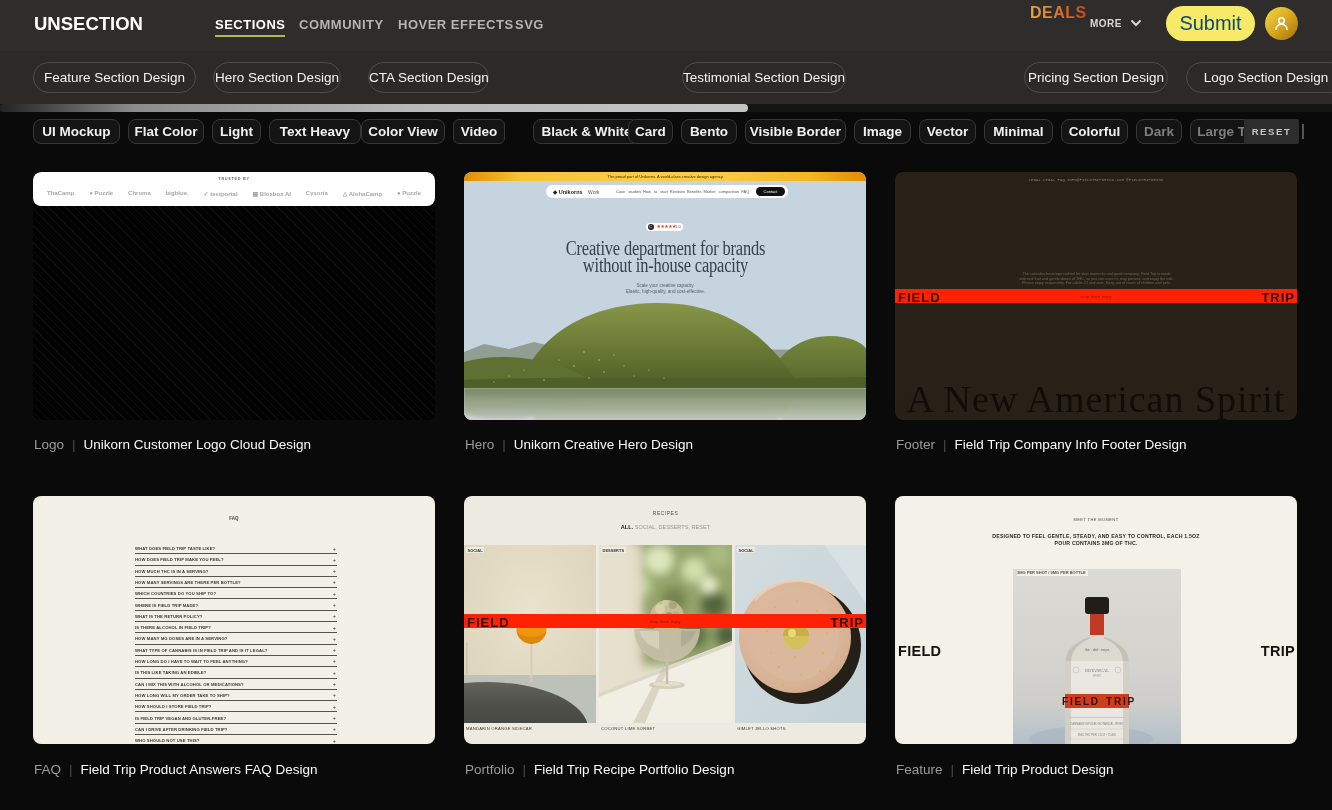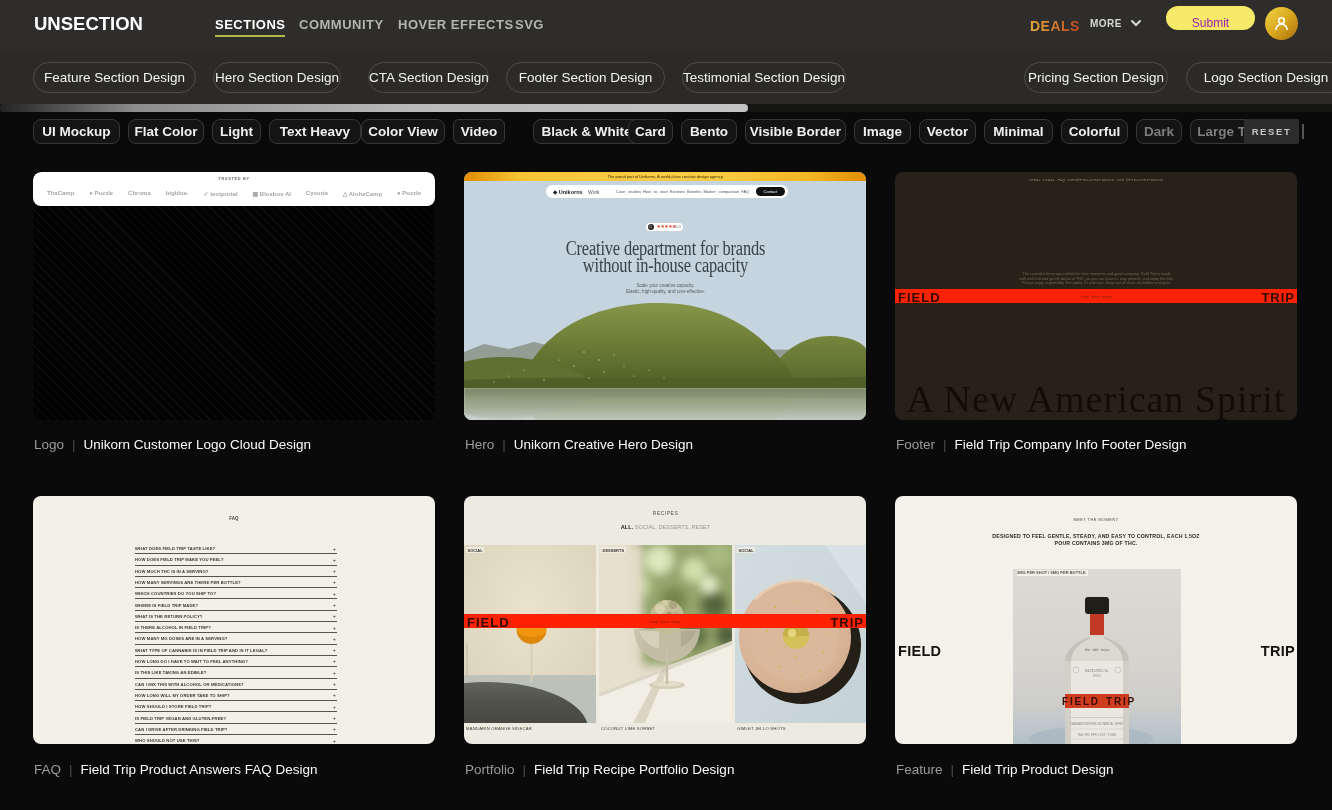--- a/index.html
+++ b/index.html
@@ -8,26 +8,26 @@
 
 
 #header { position:absolute; left:0; top:0; width:1332px; height:51px; background:#2e2d2b; }
 #logo { position:absolute; left:34px; top:13px; font-size:18.5px; font-weight:bold; color:#fff; letter-spacing:0px; }
 .nav { position:absolute; top:17px; font-size:13px; font-weight:bold; letter-spacing:0.5px; color:#b4b4b2; }
 #nav-sections { left:215px; color:#fff; }
 #nav-sections::after { content:""; position:absolute; left:0; right:0; top:18px; height:2px; background:#b2b84c; }
 #nav-community { left:299px; }
 #nav-hover { left:398px; }
 #nav-svg { left:515px; }
-#deals { position:absolute; left:1030px; top:18px; font-size:14px; font-weight:bold; letter-spacing:0.5px;
+#deals { position:absolute; left:1030px; top:4px; font-size:16px; font-weight:bold; letter-spacing:0.5px;
   background:linear-gradient(90deg,#e9a93b,#c3491d); -webkit-background-clip:text; background-clip:text; color:transparent; }
 #more { position:absolute; left:1090px; top:18px; font-size:10px; font-weight:bold; letter-spacing:0.5px; color:#d8d8d6; }
 #more svg { position:absolute; left:40px; top:-1px; }
-#submit { position:absolute; left:1166px; top:6px; width:89px; height:24px; border-radius:18px; background:#f8ea69;
-  color:#a21caf; font-size:12px; text-align:center; line-height:35px; }
+#submit { position:absolute; left:1166px; top:6px; width:89px; height:35px; border-radius:18px; background:#f8ea69;
+  color:#0c4a6e; font-size:20px; text-align:center; line-height:35px; }
 #avatar { position:absolute; left:1265px; top:7px; width:33px; height:33px; border-radius:50%;
   background:linear-gradient(135deg,#f2d846 0%, #d9a81e 50%, #a86e0c 100%); }
 #avatar svg { position:absolute; left:8px; top:8px; }
 
 
 #catbar { position:absolute; left:0; top:51px; width:1332px; height:53px; background:#2b2a28; }
 .cpill { position:absolute; top:11px; height:31px; border:1px solid #4d4c49; border-radius:16px;
   color:#f3f3f1; font-size:13.5px; line-height:29px; text-align:center; white-space:nowrap; }
 #scroll { position:absolute; left:0; top:104px; width:1332px; height:8px; background:#151514; }
 #thumb { position:absolute; left:0; top:104px; width:748px; height:8px; border-radius:4px;
@@ -149,21 +149,20 @@
         <circle cx="12" cy="8" r="4"></circle>
         <path d="M4 21 c0-4.4 3.6-8 8-8 s8 3.6 8 8"></path>
       </svg>
     </div>
 </div>
 
 <div id="catbar">
   <div class="cpill" style="left:33px;  width:163px;">Feature Section Design</div>
   <div class="cpill" style="left:213px; width:128px;">Hero Section Design</div>
   <div class="cpill" style="left:368px; width:121px;">CTA Section Design</div>
-  <div class="cpill" style="left:506px; width:159px;">Footer Section Design</div>
   <div class="cpill" style="left:682px; width:164px;">Testimonial Section Design</div>
   <div class="cpill" style="left:1024px;width:144px;">Pricing Section Design</div>
   <div class="cpill" style="left:1186px;width:160px;">Logo Section Design</div>
 </div>
 <div id="scroll"></div>
 <div id="thumb"></div>
 
 <div id="tagbar">
   <div class="tag" style="left:33px;  width:87px;">UI Mockup</div>
   <div class="tag" style="left:128px; width:76px;">Flat Color</div>

